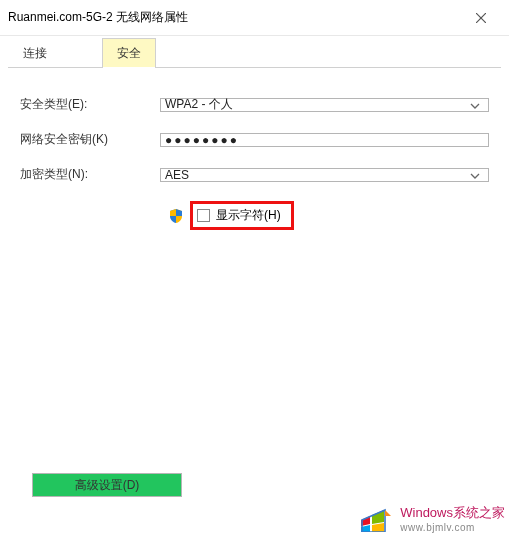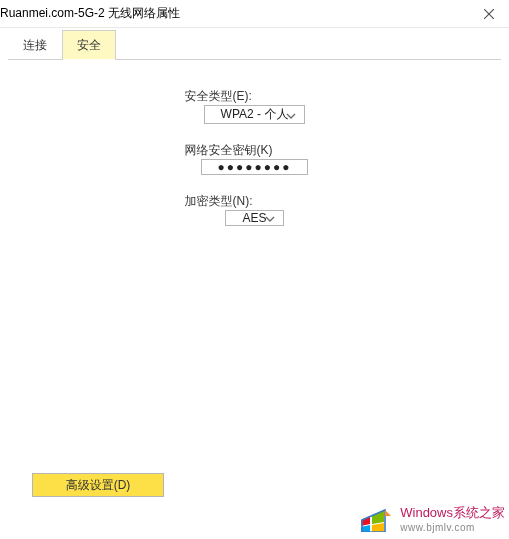--- a/index.html
+++ b/index.html
@@ -6,37 +6,38 @@
     body {
       font-family: "Microsoft YaHei", "Segoe UI", sans-serif;
       font-size: 12px;
       background: #fff;
       width: 509px;
       height: 539px;
       position: relative;
       overflow: hidden;
     }
     .titlebar {
-      height: 28px;
-      display: flex;
-      align-items: center;
-      padding: 0 0;
+      height: 36px;
+      display: flex;
+      align-items: center;
+      padding: 0 8px;
       border-bottom: 1px solid #e8e8e8;
     }
     .titlebar-text { flex: 1; font-size: 12px; color: #000; }
     .close-btn {
       width: 40px; height: 28px;
       display: flex; align-items: center; justify-content: center;
       font-size: 14px; color: #555;
     }
     .tabs {
       display: flex;
       padding: 0 8px;
       margin-top: 2px;
       position: relative;
+      gap: 40px;
     }
     .tabs::after {
       content: "";
       position: absolute;
       left: 8px; right: 8px; bottom: 0;
       height: 1px;
       background: #d0d0d0;
       z-index: 0;
     }
     .tab {
@@ -60,35 +61,34 @@
       left: 0; right: 0; bottom: -1px; height: 2px;
       background: #fff;
     }
     .panel {
       padding: 28px 20px 12px 20px;
     }
     .row {
       display: flex;
       align-items: center;
       margin-bottom: 18px;
-      flex-direction: column;
     }
     .label {
       width: 140px;
       font-size: 12px;
       color: #333;
     }
     .combo, .passfield {
       flex: 1;
-      height: 40px;
+      height: 14px;
       border: 1px solid #b5b5b5;
       background: #fff;
       display: flex;
       align-items: center;
-      padding: 0 16px;
+      padding: 0 4px;
       font-size: 12px;
       color: #222;
       position: relative;
     }
     .combo .chev {
       position: absolute;
       right: 8px; top: 50%; transform: translateY(-50%);
       color: #666;
     }
     .passfield { letter-spacing: 2px; font-family: Arial, sans-serif; font-weight: bold; }
@@ -114,23 +114,23 @@
       border: 1px solid #888;
       background: #fff;
       display: inline-block;
     }
     .advbtn-wrap {
       position: absolute;
       left: 32px;
       bottom: 42px;
     }
     .advbtn {
-      width: 132px; height: 24px;
+      width: 150px; height: 24px;
       border: 1px solid #b5b5b5;
-      background: #fde047;
+      background: #22c55e;
       font-size: 12px;
       color: #333;
       display: flex;
       align-items: center;
       justify-content: center;
     }
     .watermark {
       position: absolute;
       right: 4px; bottom: 4px;
       display: flex;
@@ -190,20 +190,34 @@
     <div class="combo">
       <span>AES</span>
       <span class="chev">
         <svg width="10" height="6" viewBox="0 0 10 6">
             <polyline points="1,1 5,5 9,1" fill="none" stroke="#666" stroke-width="1.3"></polyline>
           </svg>
       </span>
     </div>
   </div>
 
+  <div class="showchar-wrap">
+    <span class="shield">
+      <svg width="16" height="16" viewBox="0 0 16 16">
+        <path d="M8 1 L14 3 L14 8 C14 12 11 14.5 8 15 Z" fill="#ffb900"></path>
+        <path d="M8 1 L2 3 L2 8 C2 12 5 14.5 8 15 Z" fill="#2b7cd3"></path>
+        <path d="M8 1 L14 3 L14 8 L8 8 Z" fill="#2b7cd3"></path>
+        <path d="M8 8 L2 8 L2 3 L8 1 Z" fill="#ffb900"></path>
+      </svg>
+    </span>
+    <span class="redbox">
+      <span class="chk"></span>
+      <span>显示字符(H)</span>
+    </span>
+  </div>
 
 </div>
 
 <div class="advbtn-wrap">
   <div class="advbtn">
     <span>高级设置(D)</span>
   </div>
 </div>
 
 <div class="watermark">

